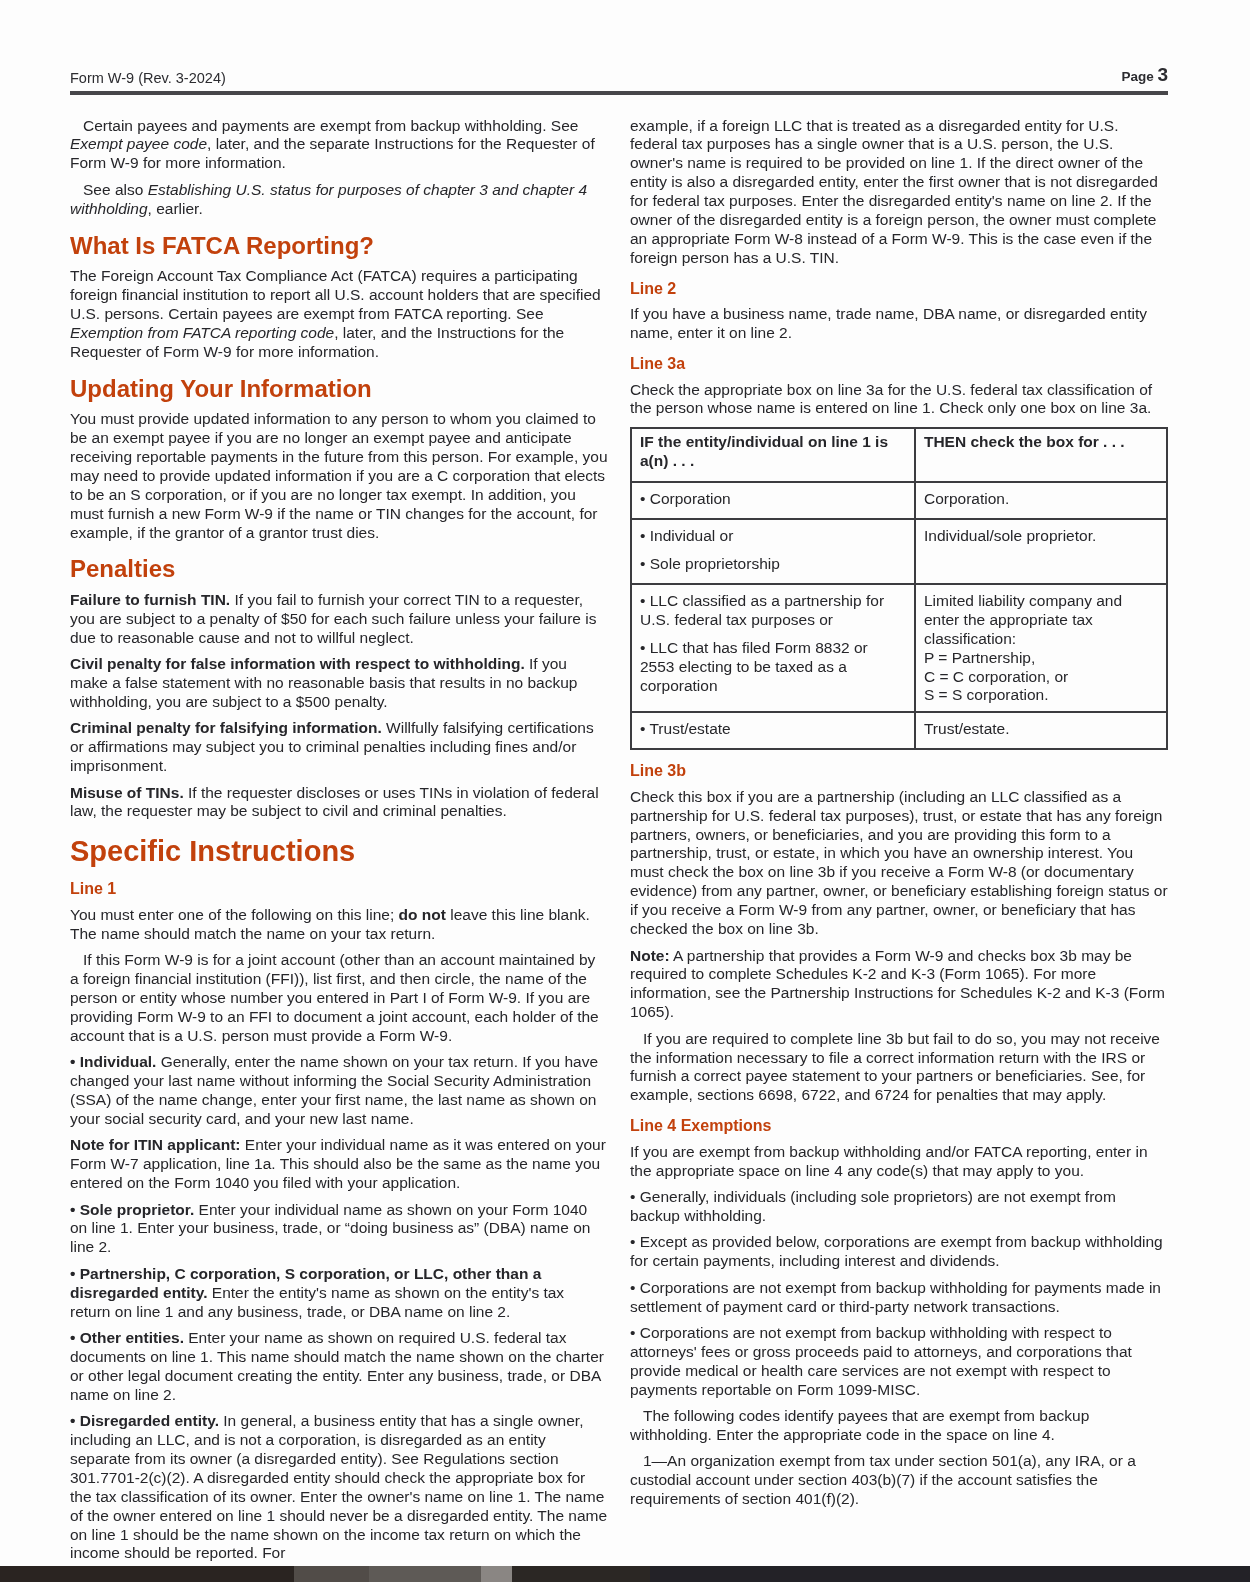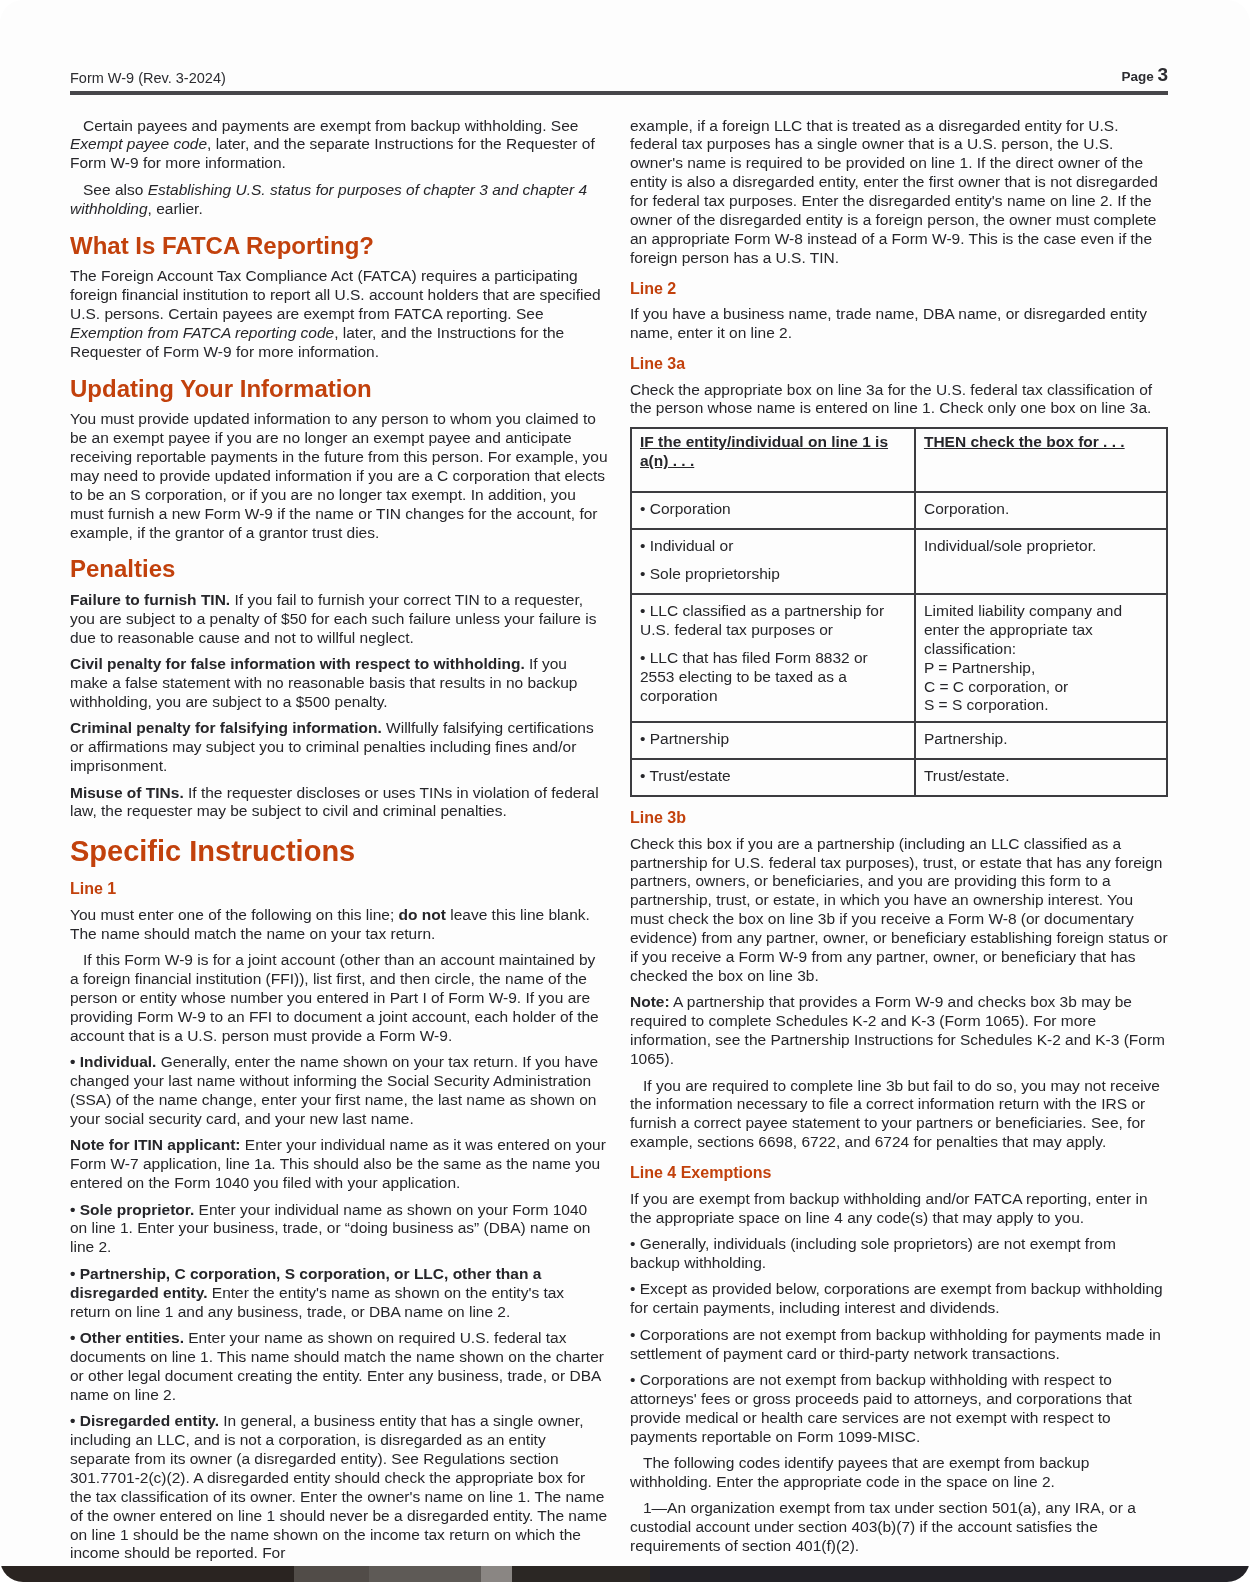--- a/index.html
+++ b/index.html
@@ -1,34 +1,34 @@
 <!DOCTYPE html>
 <html><head>
 <meta charset="utf-8">
 <style>
   html,body{margin:0;padding:0;background:#ffffff;}
   .page{position:relative;width:1250px;height:1582px;background:#fdfdfd;overflow:hidden;
-        font-family:"Liberation Sans", sans-serif;color:#26262a;border-radius:23px;}
+        font-family:"Liberation Sans", sans-serif;color:#26262a;}
   .hdr{display:flex;justify-content:space-between;align-items:flex-end;
        padding:64px 82px 0 70px;font-size:14.5px;color:#2c2c30;}
   .pageno{font-weight:bold;font-size:13.5px;}
   .pageno b{font-size:19px;}
   .rule{margin:5px 82px 0 70px;border-top:4px solid #47464a;}
   .cols{display:flex;gap:22px;padding:14px 82px 0 70px;}
   .col{width:538px;}
   .p{font-size:15.5px;line-height:1.22;margin:7.5px 0;text-align:left;}
   .ind{text-indent:13px;}
   h1,h2,h3{color:#c2410c;margin:0;}
   h1{font-size:29px;margin:14px 0 6px;}
   h2{font-size:24px;margin:13px 0 5px;}
   h3{font-size:16px;margin:12px 0 5px;}
   .cls-table{border-collapse:collapse;width:100%;margin:9px 0 4px;}
   .cls-table th,.cls-table td{border:2px solid #3c3c40;vertical-align:top;
        text-align:left;padding:4px 8px 6px;font-size:15.5px;line-height:1.22;}
-  .cls-table th{font-weight:bold;padding-bottom:20px;text-decoration:underline;}
+  .cls-table th{font-weight:bold;padding-bottom:10px;}
   .cellp{margin:3px 0 9px;}
   .cellp:last-child{margin-bottom:3px;}
   .m0{margin:3px 0 0;}
   .cellline{margin:0;}
   .taskbar{position:absolute;left:0;right:0;bottom:0;height:16px;
     background:linear-gradient(90deg,
       #2a2421 0,#2a2421 23.5%,
       #514c48 23.5%,#514c48 29.5%,
       #5e5a56 29.5%,#5e5a56 38.5%,
       #8a8683 38.5%,#8a8683 41%,
@@ -117,48 +117,40 @@
             </td>
             <td>
               <p class="m0">Limited liability company and enter the appropriate tax classification:</p>
               <div class="cellline">P = Partnership,</div>
               <div class="cellline">C = C corporation, or</div>
               <div class="cellline">S = S corporation.</div>
             </td>
           </tr>
           <tr>
             <td>
-                <p class="cellp">• Partnership</p>
-              </td>
-            <td>
-                <p class="cellp">Partnership.</p>
-              </td>
-          </tr>
-          <tr>
-            <td>
                 <p class="cellp">• Trust/estate</p>
               </td>
             <td>
                 <p class="cellp">Trust/estate.</p>
               </td>
           </tr>
         </tbody>
       </table>
 
       <h3>Line 3b</h3>
       <p class="p">Check this box if you are a partnership (including an LLC classified as a partnership for U.S. federal tax purposes), trust, or estate that has any foreign partners, owners, or beneficiaries, and you are providing this form to a partnership, trust, or estate, in which you have an ownership interest. You must check the box on line 3b if you receive a Form W-8 (or documentary evidence) from any partner, owner, or beneficiary establishing foreign status or if you receive a Form W-9 from any partner, owner, or beneficiary that has checked the box on line 3b.</p>
       <p class="p"><b>Note:</b><span> A partnership that provides a Form W-9 and checks box 3b may be required to complete Schedules K-2 and K-3 (Form 1065). For more information, see the Partnership Instructions for Schedules K-2 and K-3 (Form 1065).</span></p>
       <p class="p ind">If you are required to complete line 3b but fail to do so, you may not receive the information necessary to file a correct information return with the IRS or furnish a correct payee statement to your partners or beneficiaries. See, for example, sections 6698, 6722, and 6724 for penalties that may apply.</p>
 
       <h3>Line 4 Exemptions</h3>
       <p class="p">If you are exempt from backup withholding and/or FATCA reporting, enter in the appropriate space on line 4 any code(s) that may apply to you.</p>
       <p class="p">•  Generally, individuals (including sole proprietors) are not exempt from backup withholding.</p>
       <p class="p">•  Except as provided below, corporations are exempt from backup withholding for certain payments, including interest and dividends.</p>
       <p class="p">•  Corporations are not exempt from backup withholding for payments made in settlement of payment card or third-party network transactions.</p>
       <p class="p">•  Corporations are not exempt from backup withholding with respect to attorneys' fees or gross proceeds paid to attorneys, and corporations that provide medical or health care services are not exempt with respect to payments reportable on Form 1099-MISC.</p>
-      <p class="p ind">The following codes identify payees that are exempt from backup withholding. Enter the appropriate code in the space on line 2.</p>
+      <p class="p ind">The following codes identify payees that are exempt from backup withholding. Enter the appropriate code in the space on line 4.</p>
       <p class="p ind">1—An organization exempt from tax under section 501(a), any IRA, or a custodial account under section 403(b)(7) if the account satisfies the requirements of section 401(f)(2).</p>
     </div>
 
   </div>
 
   <div class="taskbar"></div>
 </div>
 
 </body></html>

